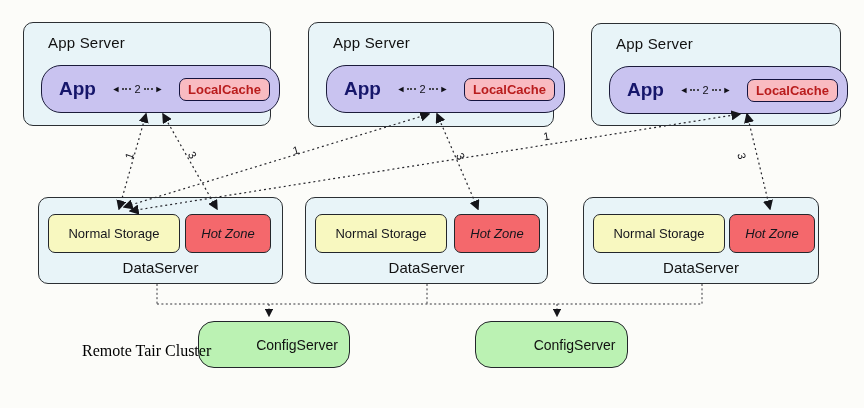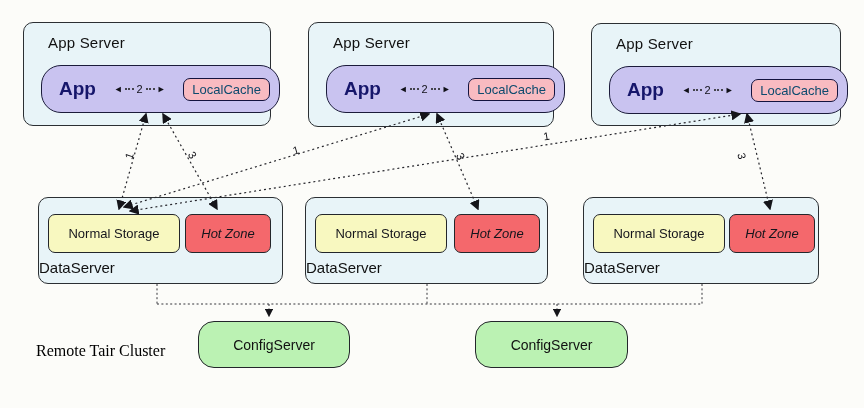--- a/index.html
+++ b/index.html
@@ -1,47 +1,47 @@
 <!DOCTYPE html>
 <html style="--canvas: #fcfcf9; --server-fill: #e8f4f8; --appbox-fill: #c9c3f0; --cache-fill: #f9bbc1; --normal-fill: #f8f8c0; --hot-fill: #f4686c; --config-fill: #bbf2b3;"><head>
 <meta charset="utf-8">
 <style>
   html,body{margin:0;padding:0;}
   .stage{
     position:relative;width:864px;height:408px;overflow:hidden;
     background:var(--canvas,#fcfcf9);
     font-family:"Liberation Sans",sans-serif;color:#111;
   }
-  .abs{position:absolute;box-sizing:border-box;}
+  .abs{position:absolute;box-sizing:border-box;padding-left:46px;}
   
   .server{
     background:var(--server-fill,#e8f4f8);
     border:1.6px solid #2b2f33;border-radius:10px;
   }
   .server-title{position:absolute;left:24px;top:11px;font-size:15px;letter-spacing:.2px;}
   
   .appbox{
     position:absolute;left:17px;top:42px;width:211px;height:46px;
     background:var(--appbox-fill,#c9c3f0);
     border:1.5px solid #1b1b3a;border-radius:20px;
     display:flex;align-items:center;justify-content:space-between;
     padding:0 9px 0 17px;
   }
   .app-label{font-size:19px;font-weight:600;color:#16166b;}
   .cache{
     background:var(--cache-fill,#f9bbc1);
     border:1.8px solid #14143f;border-radius:7px;
-    font-size:13px;padding:3px 8px;white-space:nowrap;color:#0c4a6e;
+    font-size:13px;padding:3px 8px;white-space:nowrap;color:#b91c1c;font-weight:bold;
   }
   .inlink{display:flex;align-items:center;gap:2px;margin:0 6px;}
   .inlink .tri{font-size:9px;line-height:1;color:#101018;}
   .inlink .seg{width:9px;border-top:2px dotted #44444c;height:0;}
   .inlink .num{font-size:11px;color:#101018;padding:0 1px;}
   
-  .ds-title{position:absolute;left:0;right:0;bottom:7px;text-align:left;font-size:15px;}
+  .ds-title{position:absolute;left:0;right:0;bottom:7px;text-align:center;font-size:15px;}
   .cell{
     position:absolute;top:16px;height:37px;border:1.5px solid #23262b;border-radius:7px;
     display:flex;align-items:center;justify-content:center;font-size:13px;color:#15151c;text-align:center;
   }
   .normal{left:9px;width:130px;background:var(--normal-fill,#f8f8c0);}
   .hot{width:84px;background:var(--hot-fill,#f4686c);font-style:italic;}
   
   .config{
     background:var(--config-fill,#bbf2b3);
     border:1.6px solid #23262b;border-radius:16px;

